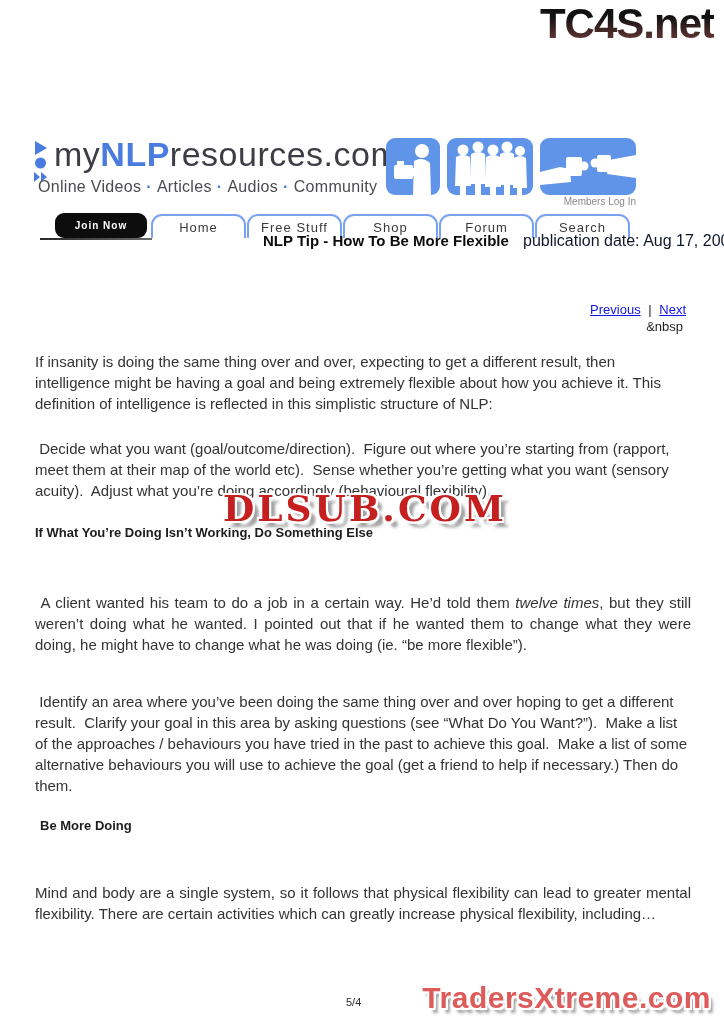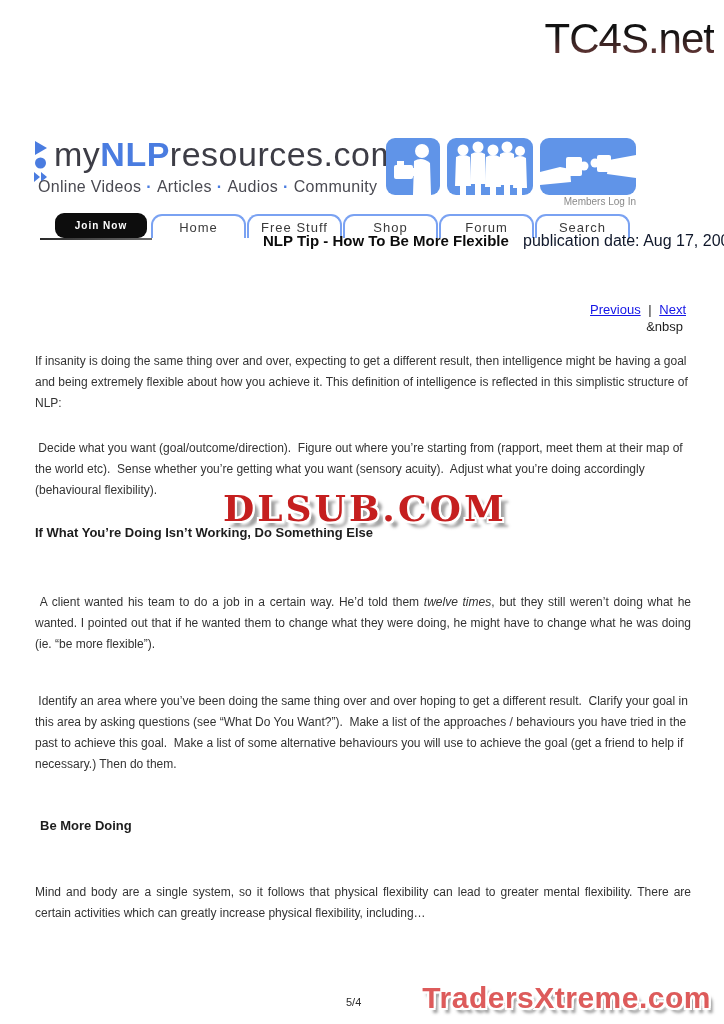--- a/index.html
+++ b/index.html
@@ -3,22 +3,22 @@
 <meta charset="utf-8">
 <style>
   html,body { margin:0; padding:0; background:#ffffff; }
   .page {
     position:relative; width:724px; height:1024px; background:#fff;
     font-family:"Liberation Sans", sans-serif; color:#2e2e2e; overflow:hidden;
   }
 
   
   .tc4s {
-    position:absolute; top:15px; right:10px;
-    font-size:42px; font-weight:normal; letter-spacing:-1px;
+    position:absolute; top:0px; right:10px;
+    font-size:42px; font-weight:bold; letter-spacing:-1px;
     background:linear-gradient(180deg,#121212 35%, #55302f 75%, #8a5250 100%);
     -webkit-background-clip:text; background-clip:text; color:transparent;
   }
 
   
   .logo-row { position:absolute; top:136px; left:33px; display:flex; align-items:flex-start; }
   .logo-icon { margin-top:4px; margin-right:4px; }
   .logo-text { font-size:34px; color:#3d3d46; letter-spacing:0.5px; line-height:36px; }
   .logo-accent { color:#4a7ce0; font-weight:bold; }
   .tagline { position:absolute; top:178px; left:38px; font-size:16px; color:#4a4a52; letter-spacing:0.3px; }
@@ -50,21 +50,21 @@
   .title { font-weight:bold; color:#0c0c0c; }
   .pubdate { margin-left:10px; font-size:16px; color:#0f172a; }
 
   .pager { position:absolute; top:302px; right:38px; font-size:13px; color:#1a1a1a; }
   .pager a { color:#1414e6; text-decoration:underline; cursor:pointer; }
   .pager .sep { margin:0 4px; color:#1a1a1a; }
   .nbsp { position:absolute; top:319px; right:41px; font-size:13px; color:#1e1e1e; }
 
   .para {
     position:absolute; left:35px; width:656px;
-    font-size:12px; line-height:21px; color:#333; white-space:pre-wrap;
+    font-size:15px; line-height:21px; color:#333; white-space:pre-wrap;
   }
   .justify { text-align:justify; }
   .p-intro { top:351px; }
   .p-structure { top:438px; }
   .p-client { top:592px; }
   .p-identify { top:691px; }
   .p-mind { top:882px; }
 
   .h { position:absolute; font-size:13px; font-weight:bold; color:#1d1d1d; }
   .h-working { top:525px; left:35px; }

